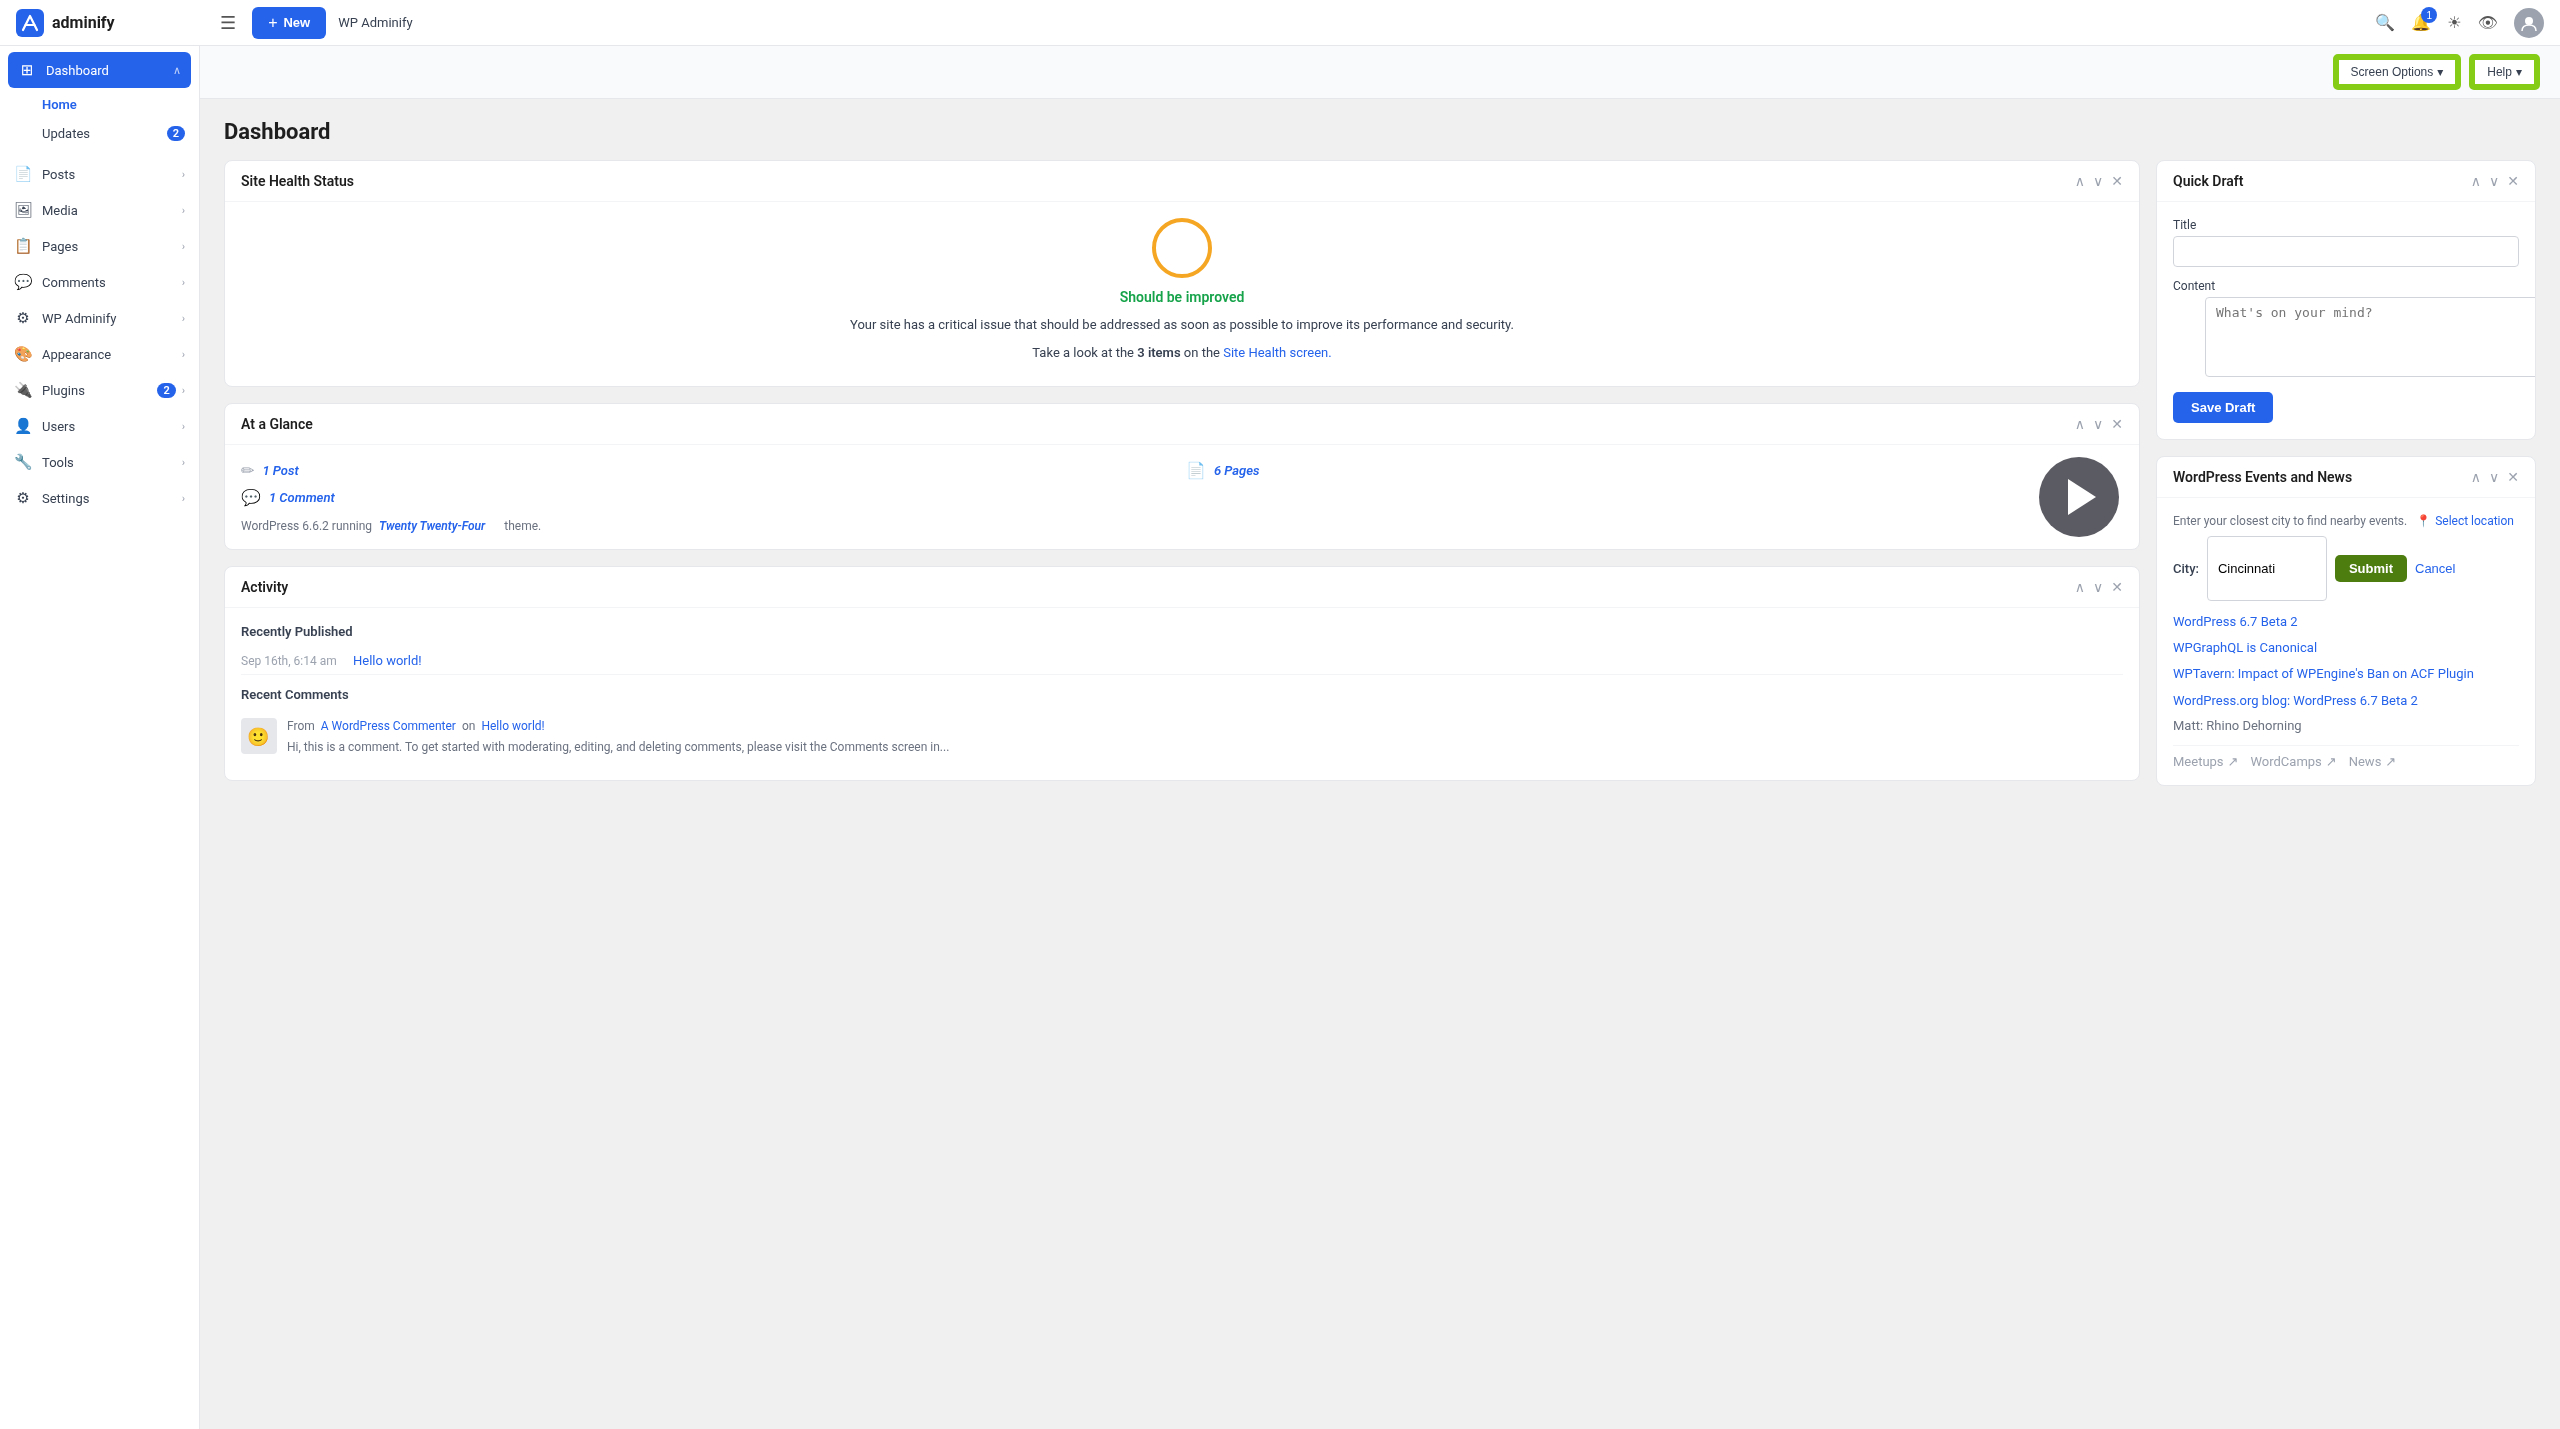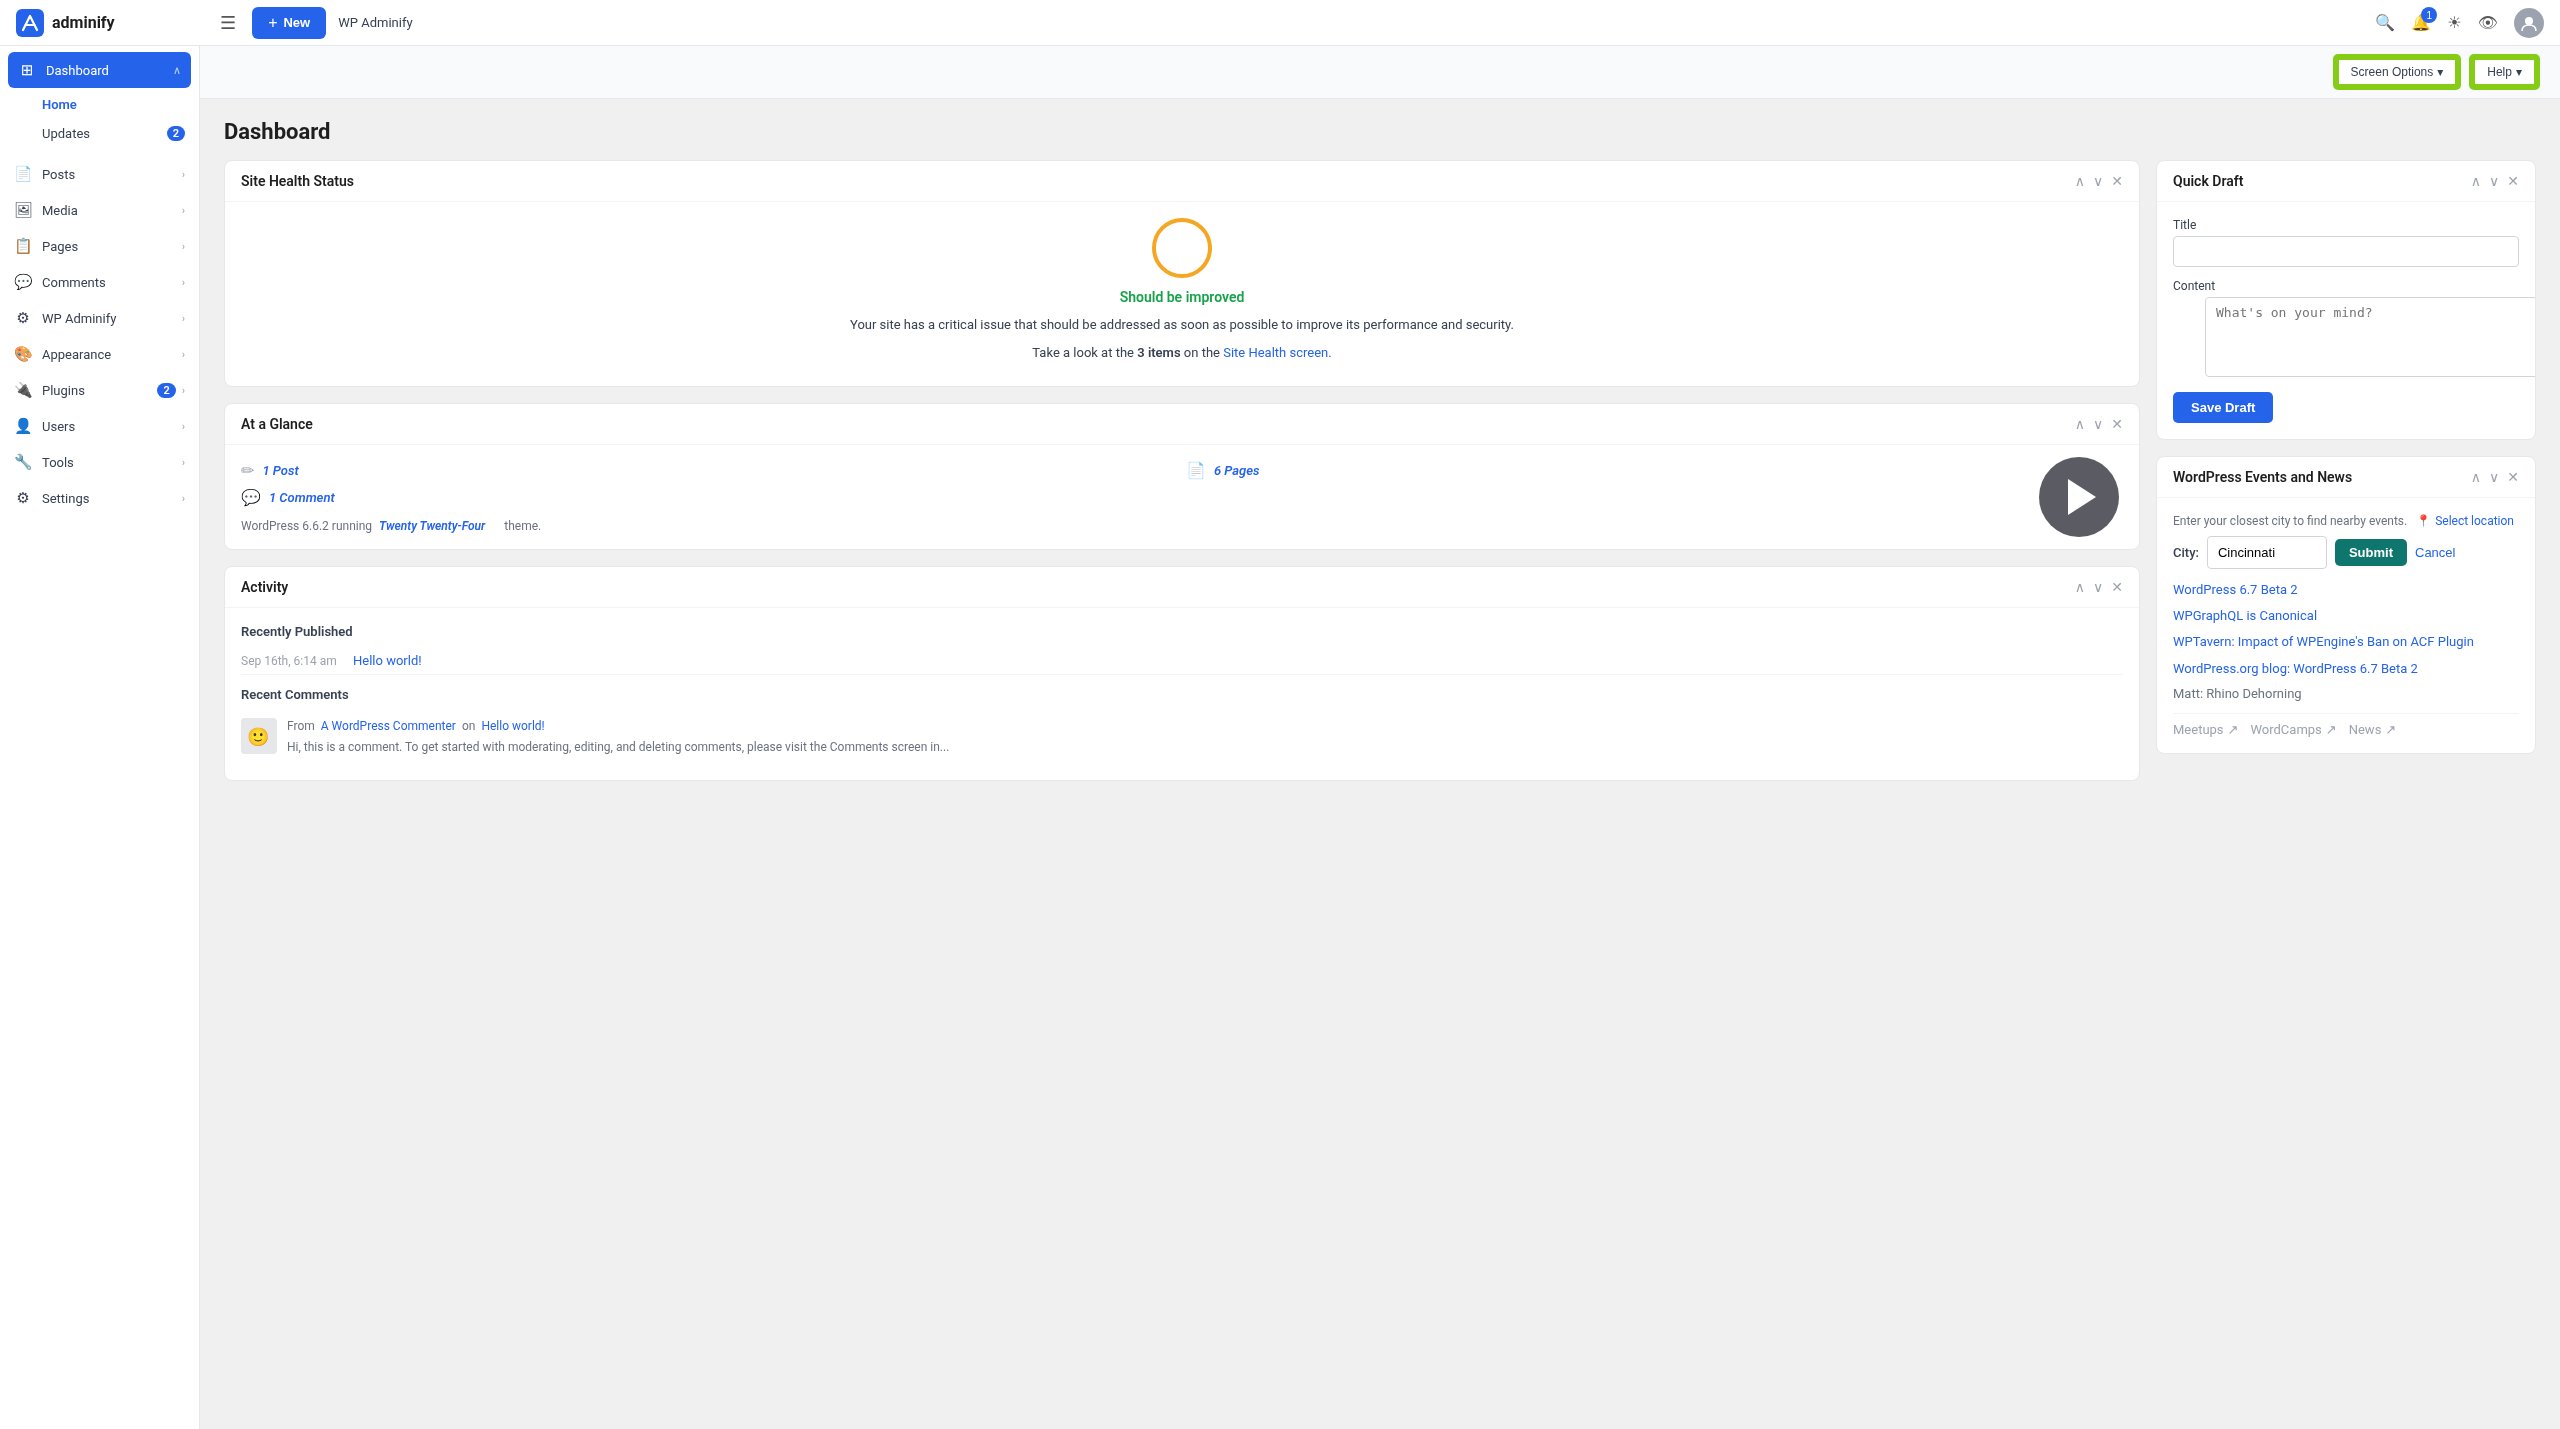--- a/index.html
+++ b/index.html
@@ -90,22 +90,22 @@
     .form-label { font-size: 12px; font-weight: 400; color: #374151; margin-bottom: 4px; display: block; }
     .form-input { width: 100%; border: 1px solid #d1d5db; border-radius: 4px; padding: 7px 10px; font-size: 13px; color: #1e1e1e; outline: none; }
     .form-textarea { width: 100%; border: 1px solid #d1d5db; border-radius: 4px; padding: 7px 10px; font-size: 13px; color: #9ca3af; height: 80px; resize: vertical; outline: none; margin-left: 32px; }
     .btn-save-draft { background: #2563eb; color: #fff; border: none; border-radius: 5px; padding: 8px 18px; font-size: 13px; font-weight: 600; cursor: pointer; }
 
     
     .events-desc { font-size: 12px; color: #6b7280; margin-bottom: 8px; }
     .location-link { color: #2563eb; text-decoration: none; display: inline-flex; align-items: center; gap: 4px; }
     .city-row { display: flex; align-items: center; gap: 8px; margin-bottom: 12px; }
     .city-label { font-size: 13px; color: #374151; font-weight: 500; }
-    .city-input { border: 1px solid #d1d5db; border-radius: 4px; padding: 8px 10px; font-size: 13px; width: 120px; outline: none; }
-    .btn-submit { background: #0f766e; color: #fff; border: none; border-radius: 5px; padding: 6px 14px; font-size: 13px; cursor: pointer; font-weight: 600; }
+    .city-input { border: 1px solid #d1d5db; border-radius: 4px; padding: 24px 10px; font-size: 13px; width: 120px; outline: none; }
+    .btn-submit { background: #4d7c0f; color: #fff; border: none; border-radius: 5px; padding: 6px 14px; font-size: 13px; cursor: pointer; font-weight: 600; }
     .btn-cancel { background: none; border: none; color: #2563eb; font-size: 13px; cursor: pointer; text-decoration: none; }
     .news-link { display: block; color: #2563eb; text-decoration: none; font-size: 13px; margin-bottom: 8px; line-height: 1.4; }
     .news-muted { color: #6b7280; font-size: 13px; margin-bottom: 12px; }
     .footer-links { display: flex; gap: 12px; padding-top: 8px; border-top: 1px solid #f3f4f6; flex-wrap: wrap; }
     .footer-link { color: #9ca3af; font-size: 13px; text-decoration: none; display: flex; align-items: center; gap: 4px; }
     .play-btn { width: 80px; height: 80px; background: rgba(50,50,60,0.8); border-radius: 50%; display: flex; align-items: center; justify-content: center; cursor: pointer; }
     .play-triangle { width: 0; height: 0; border-top: 18px solid transparent; border-bottom: 18px solid transparent; border-left: 28px solid #fff; margin-left: 6px; }
 
     
     .glance-with-video { position: relative; }

